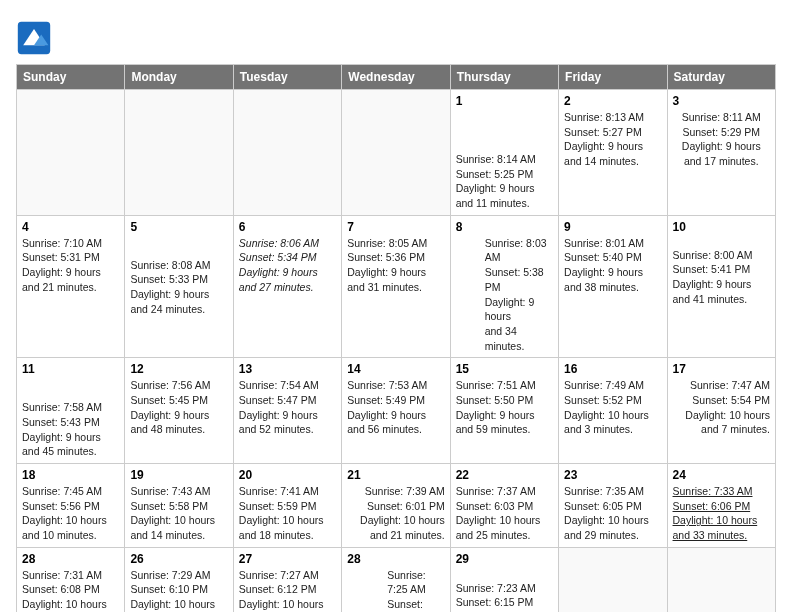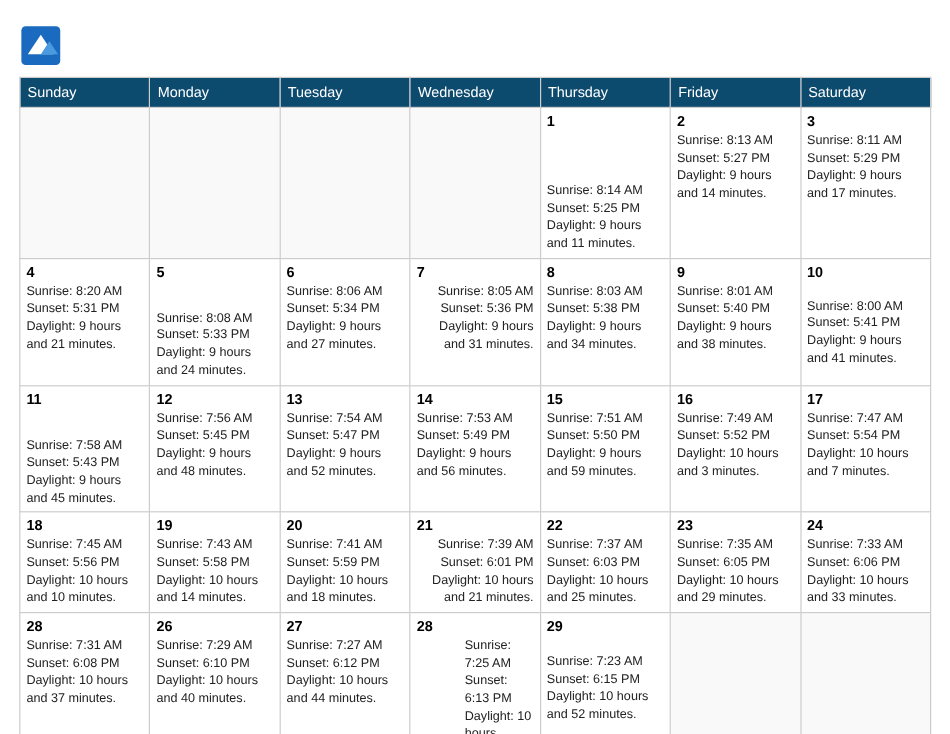--- a/index.html
+++ b/index.html
@@ -46,26 +46,26 @@
     .location {
       font-size: 16px;
       color: #333;
     }
     .calendar {
       width: 100%;
       border-collapse: collapse;
       font-size: 11px;
     }
     .calendar th {
-      background-color: #0c4a6e;
+      background-color: #737373;
       color: #fff;
       text-align: left;
       padding: 5px 6px;
       font-size: 12px;
-      font-weight: normal;
+      font-weight: bold;
       border: 1px solid #ccc;
     }
     .calendar td {
       border: 1px solid #ccc;
       vertical-align: top;
       padding: 4px 5px;
       width: calc(100% / 7);
       min-height: 80px;
       background: #fff;
     }
@@ -132,58 +132,58 @@
         </td>
         <td>
           <span class="day-num">2</span>
           <div class="day-info" style="white-space: pre-line;">Sunrise: 8:13 AM
 Sunset: 5:27 PM
 Daylight: 9 hours
 and 14 minutes.</div>
         </td>
         <td>
           <span class="day-num">3</span>
-          <div class="day-info" style="white-space: pre-line;">Sunrise: 8:11 AM
+          <div class="day-info" style="white-space: pre-line; text-align: center;">Sunrise: 8:11 AM
 Sunset: 5:29 PM
 Daylight: 9 hours
 and 17 minutes.</div>
         </td>
       </tr>
       <tr>
         <td>
           <span class="day-num">4</span>
-          <div class="day-info" style="white-space: pre-line;">Sunrise: 8:20 AM
+          <div class="day-info" style="white-space: pre-line;">Sunrise: 7:10 AM
 Sunset: 5:31 PM
 Daylight: 9 hours
 and 21 minutes.</div>
         </td>
         <td>
           <span class="day-num">5</span>
           <div class="day-info" style="white-space: pre-line; margin-top: 24px;">Sunrise: 8:08 AM
 Sunset: 5:33 PM
 Daylight: 9 hours
 and 24 minutes.</div>
         </td>
         <td>
           <span class="day-num">6</span>
-          <div class="day-info" style="white-space: pre-line;">Sunrise: 8:06 AM
+          <div class="day-info" style="white-space: pre-line; font-style: italic;">Sunrise: 8:06 AM
 Sunset: 5:34 PM
 Daylight: 9 hours
 and 27 minutes.</div>
         </td>
         <td>
           <span class="day-num">7</span>
-          <div class="day-info" style="white-space: pre-line; text-align: right;">Sunrise: 8:05 AM
+          <div class="day-info" style="white-space: pre-line;">Sunrise: 8:05 AM
 Sunset: 5:36 PM
 Daylight: 9 hours
 and 31 minutes.</div>
         </td>
         <td>
           <span class="day-num">8</span>
-          <div class="day-info" style="white-space: pre-line;">Sunrise: 8:03 AM
+          <div class="day-info" style="white-space: pre-line; margin-left: 29px;">Sunrise: 8:03 AM
 Sunset: 5:38 PM
 Daylight: 9 hours
 and 34 minutes.</div>
         </td>
         <td>
           <span class="day-num">9</span>
           <div class="day-info" style="white-space: pre-line;">Sunrise: 8:01 AM
 Sunset: 5:40 PM
 Daylight: 9 hours
 and 38 minutes.</div>
@@ -234,21 +234,21 @@
         </td>
         <td>
           <span class="day-num">16</span>
           <div class="day-info" style="white-space: pre-line;">Sunrise: 7:49 AM
 Sunset: 5:52 PM
 Daylight: 10 hours
 and 3 minutes.</div>
         </td>
         <td>
           <span class="day-num">17</span>
-          <div class="day-info" style="white-space: pre-line;">Sunrise: 7:47 AM
+          <div class="day-info" style="white-space: pre-line; text-align: right;">Sunrise: 7:47 AM
 Sunset: 5:54 PM
 Daylight: 10 hours
 and 7 minutes.</div>
         </td>
       </tr>
       <tr>
         <td>
           <span class="day-num">18</span>
           <div class="day-info" style="white-space: pre-line;">Sunrise: 7:45 AM
 Sunset: 5:56 PM
@@ -285,21 +285,21 @@
         </td>
         <td>
           <span class="day-num">23</span>
           <div class="day-info" style="white-space: pre-line;">Sunrise: 7:35 AM
 Sunset: 6:05 PM
 Daylight: 10 hours
 and 29 minutes.</div>
         </td>
         <td>
           <span class="day-num">24</span>
-          <div class="day-info" style="white-space: pre-line;">Sunrise: 7:33 AM
+          <div class="day-info" style="white-space: pre-line; text-decoration: underline;">Sunrise: 7:33 AM
 Sunset: 6:06 PM
 Daylight: 10 hours
 and 33 minutes.</div>
         </td>
       </tr>
       <tr>
         <td>
           <span class="day-num">28</span>
           <div class="day-info" style="white-space: pre-line;">Sunrise: 7:31 AM
 Sunset: 6:08 PM

